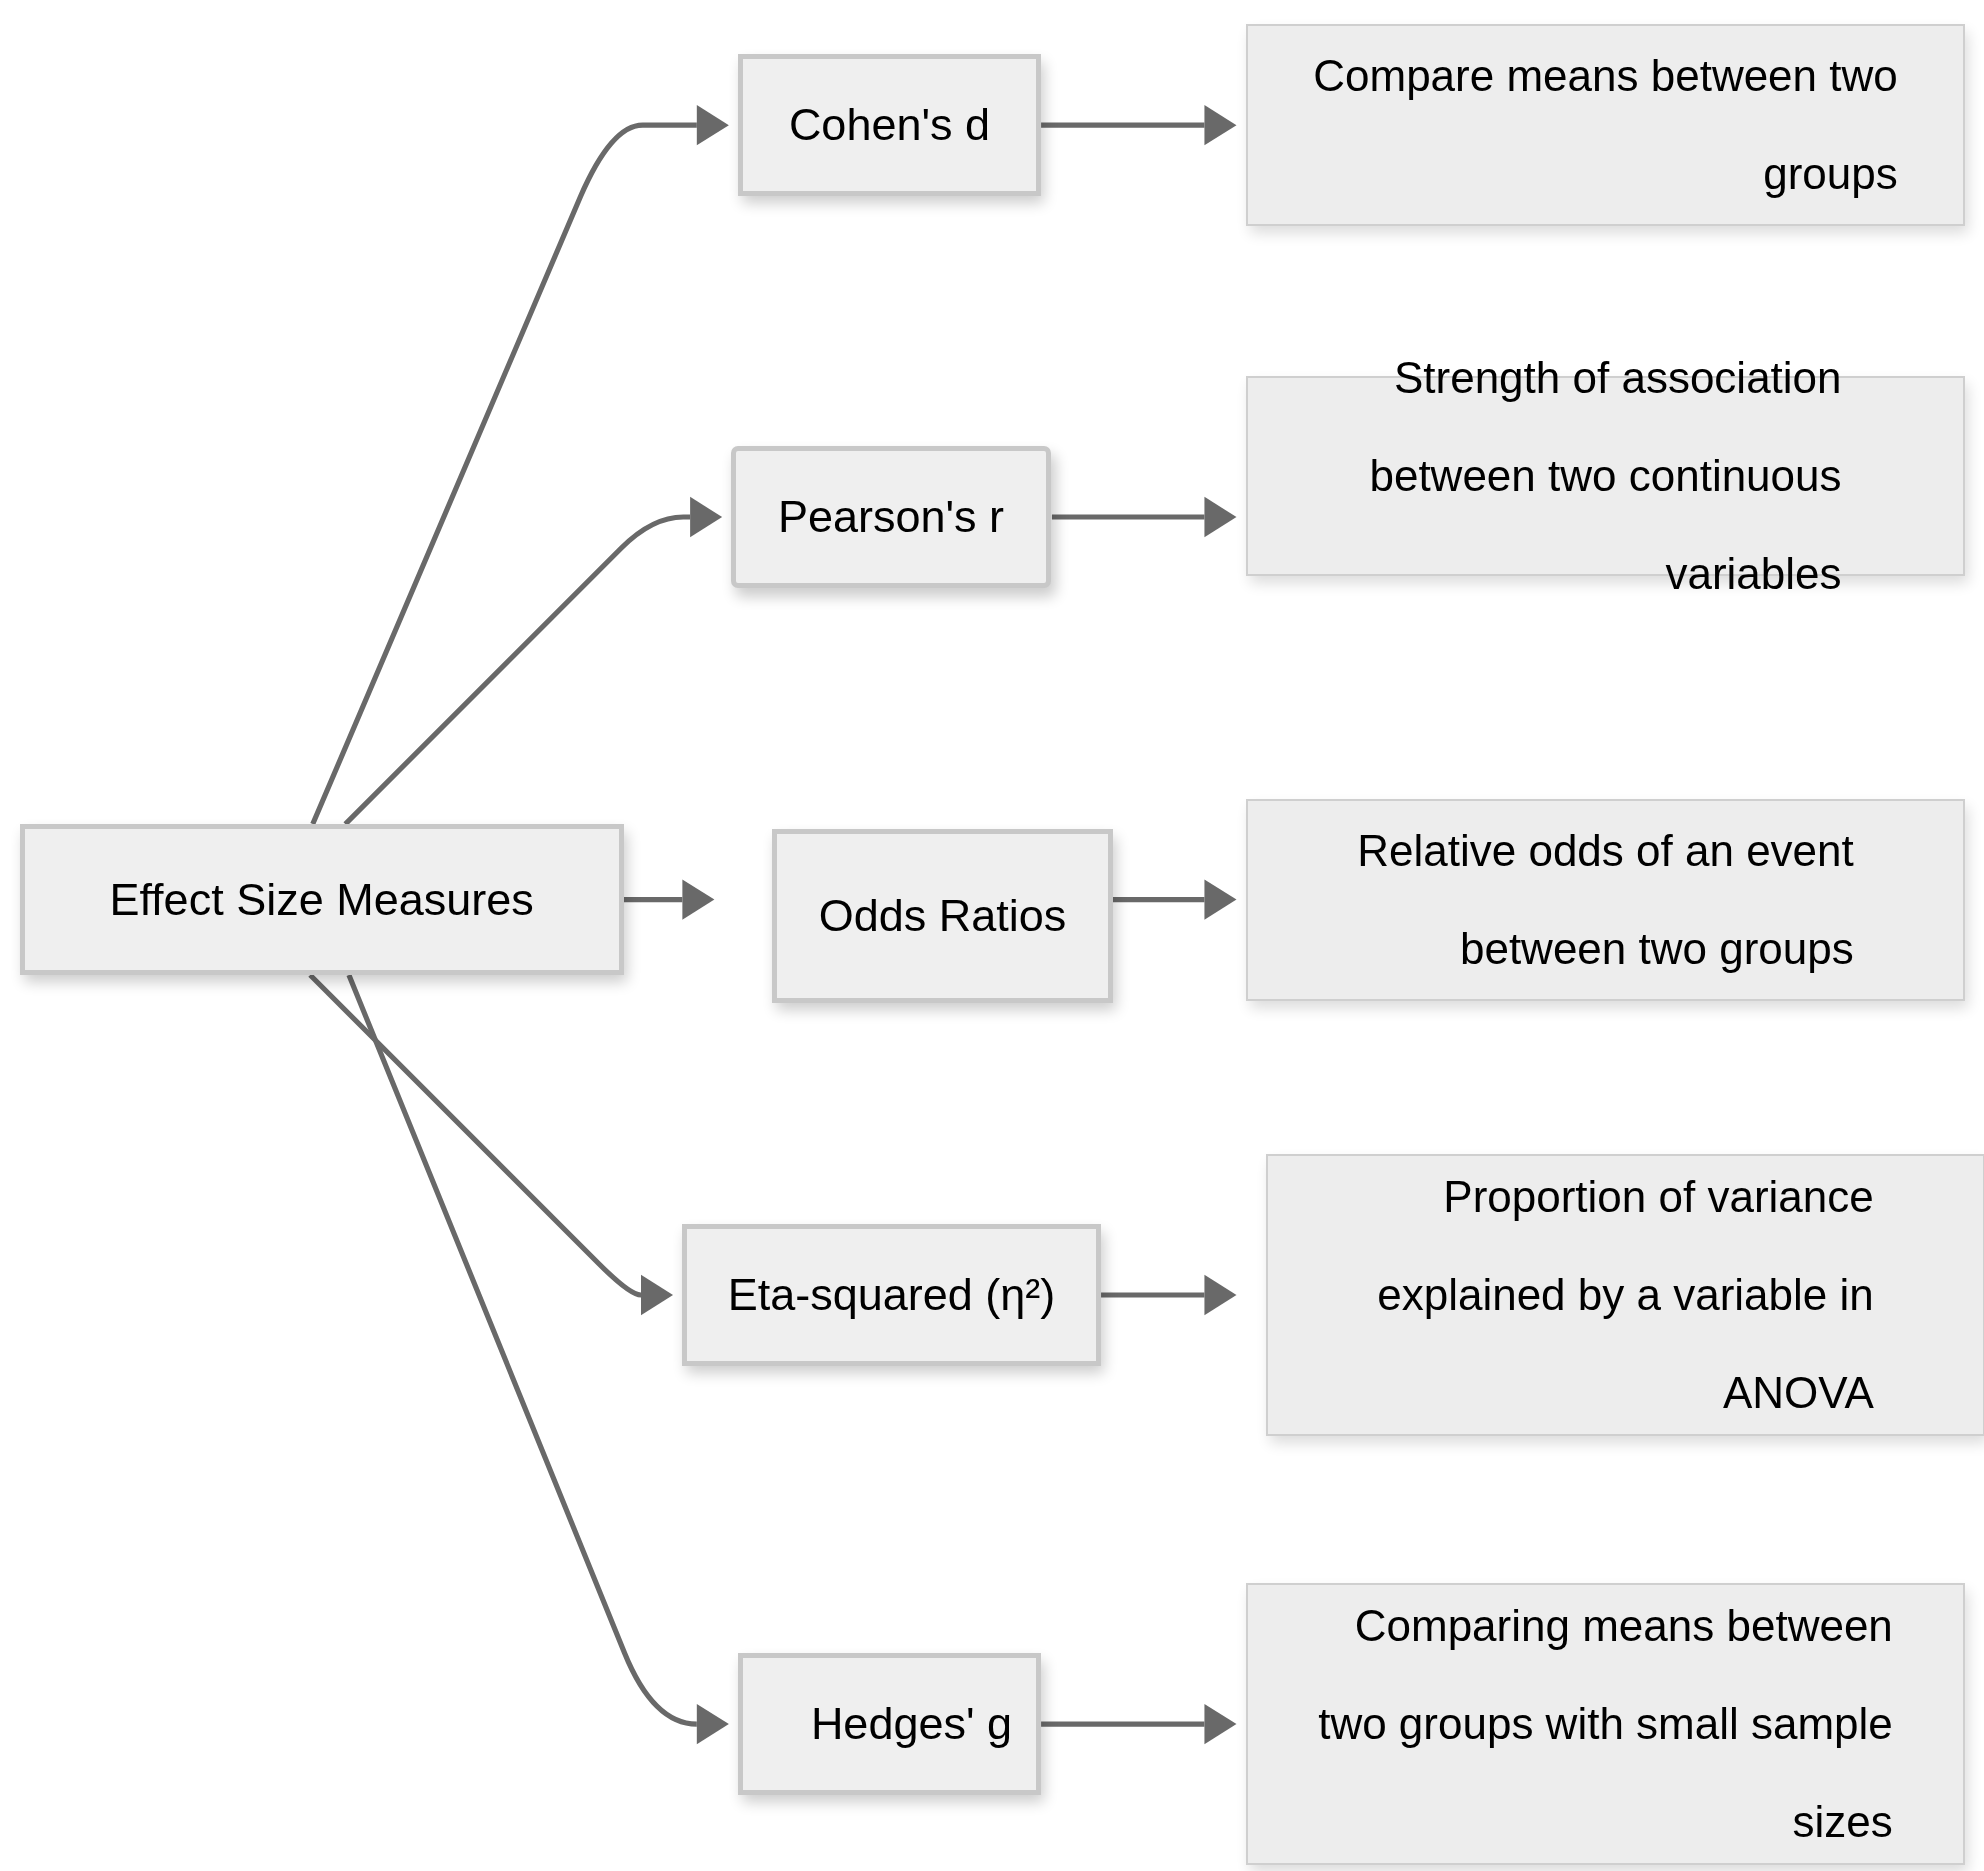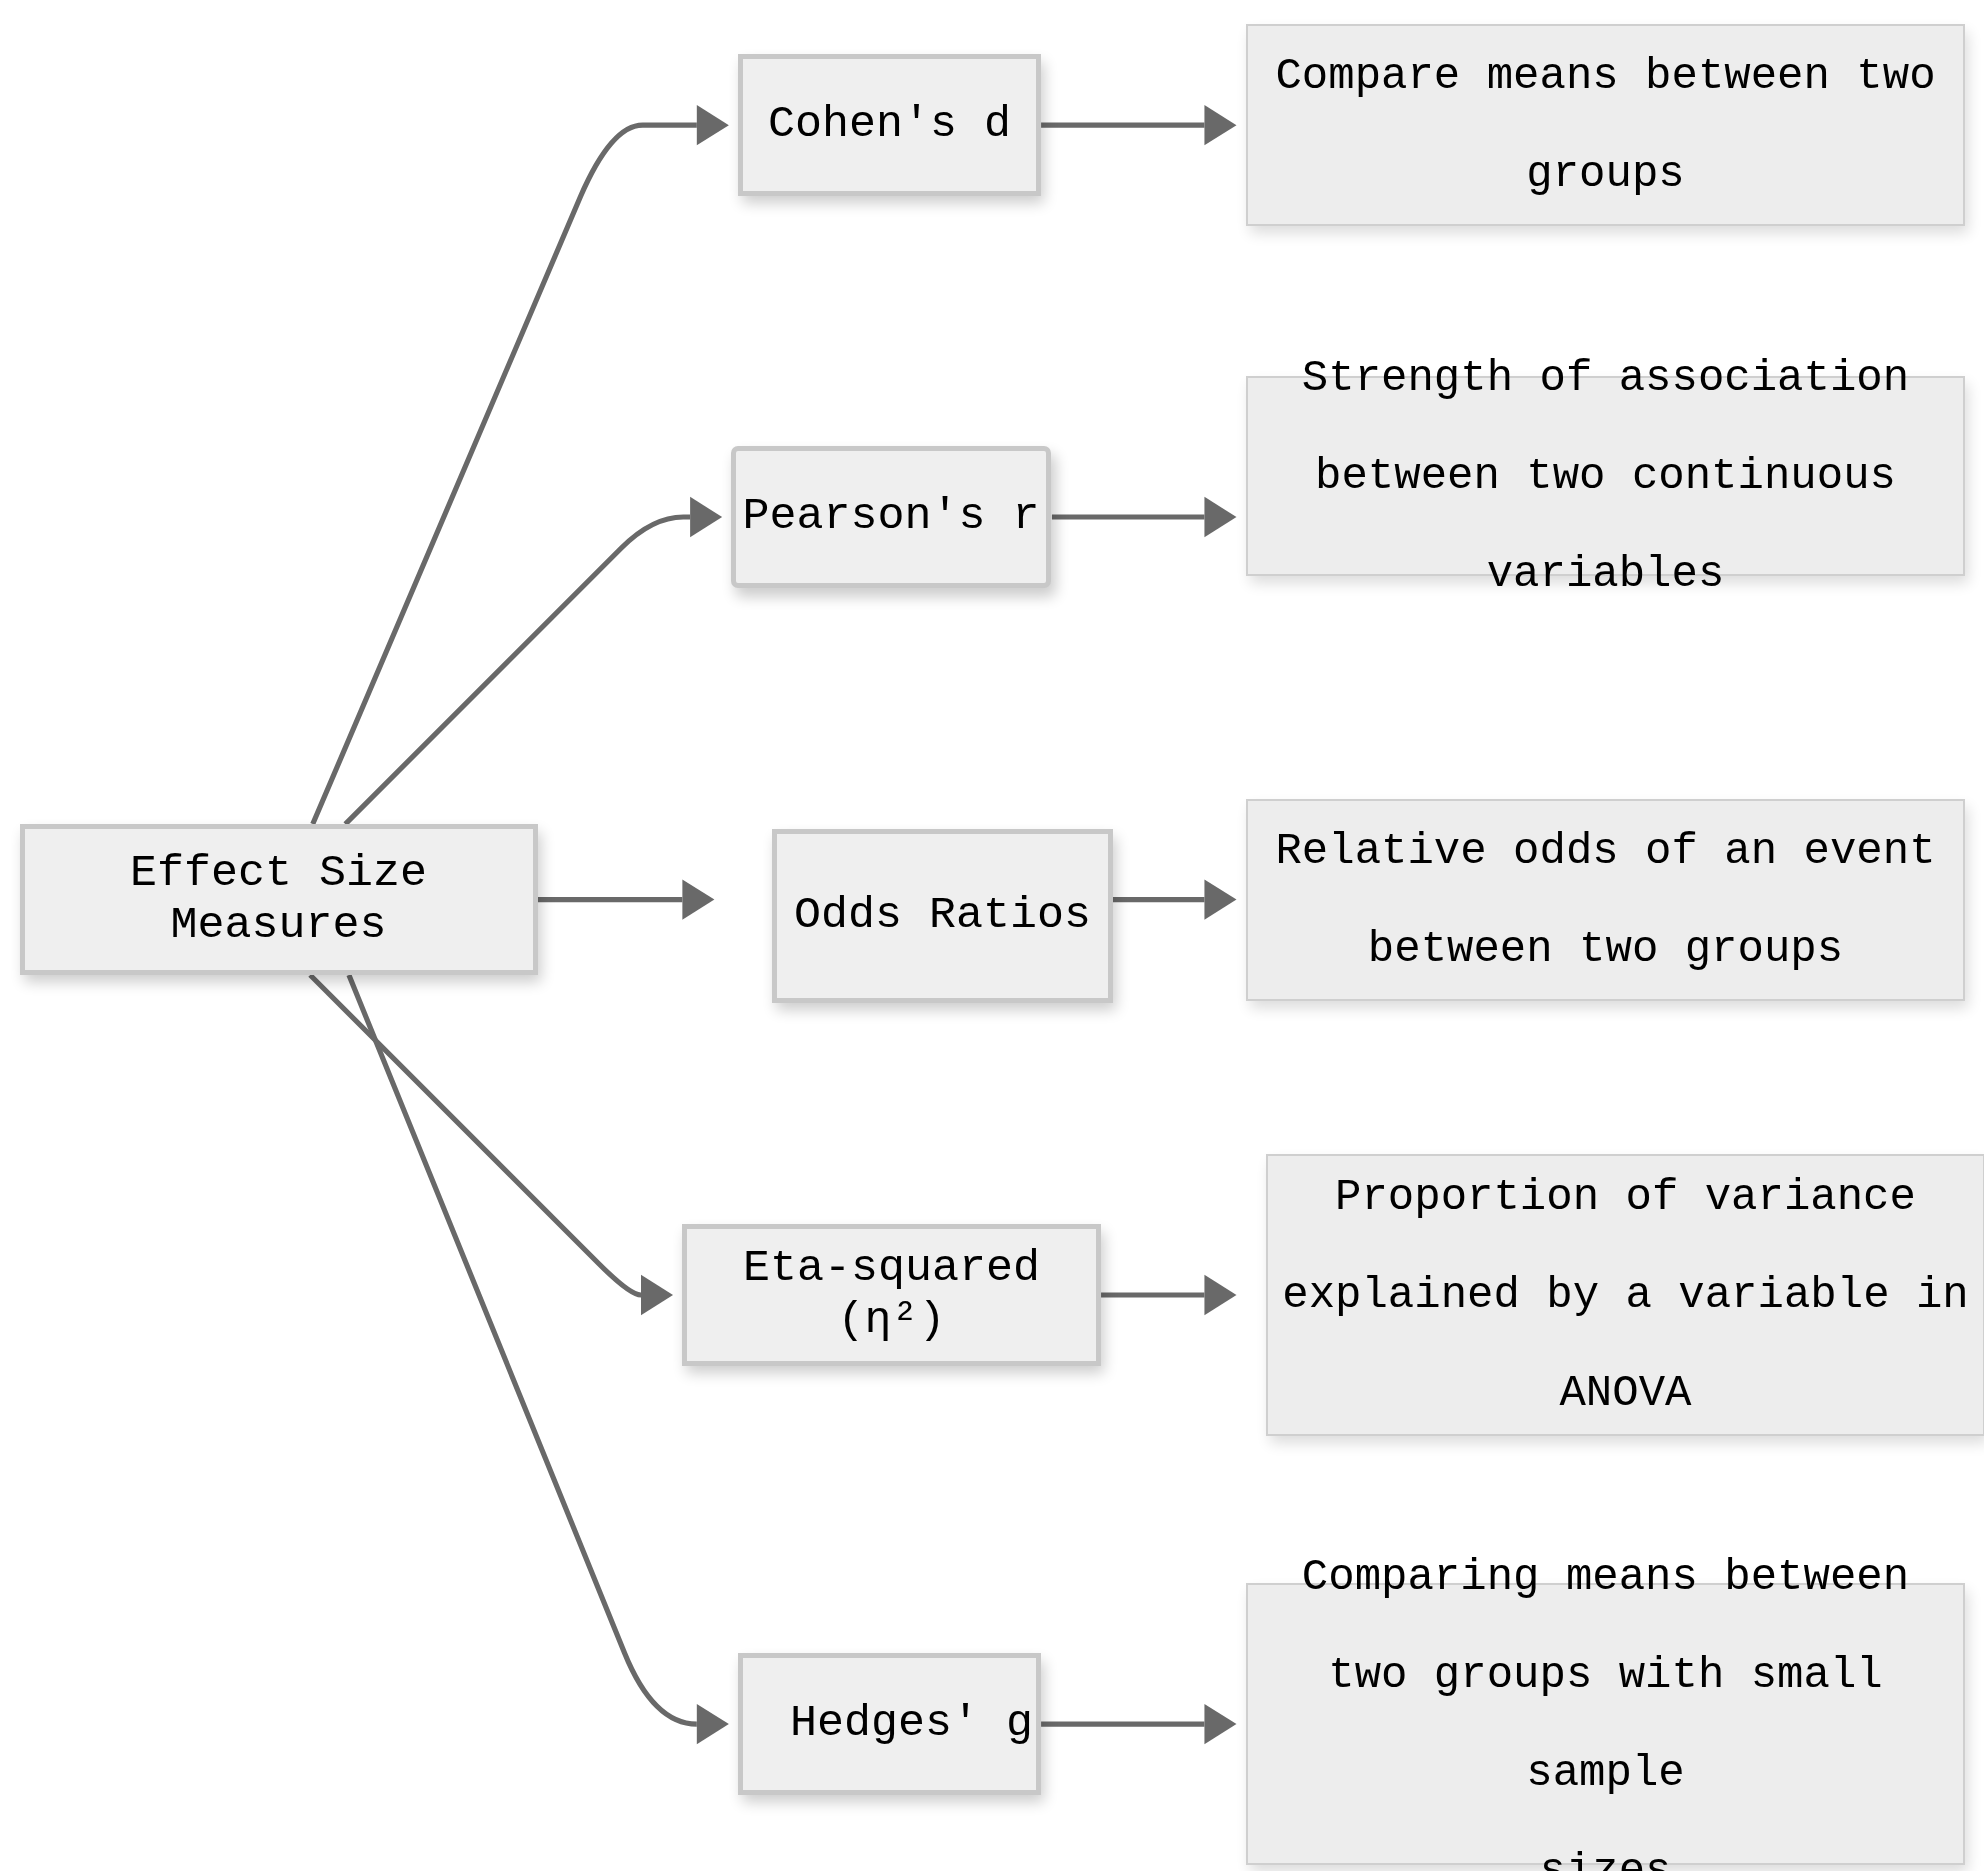--- a/index.html
+++ b/index.html
@@ -23,41 +23,40 @@
   }
   .arrowhead {
     fill: #696969;
     stroke: none;
   }
   .box {
     position: absolute;
     display: flex;
     align-items: center;
     justify-content: center;
-    text-align: center;
+    text-align: right;
     box-sizing: border-box;
     background: #efefef;
-    font-family: Liberation Mono, monospace;
   }
   .node {
     border: 5.2px solid #c8c8c8;
     font-size: 45px;
     line-height: 1.15;
     box-shadow: 4.1px 8.3px 13.4px rgba(0,0,0,0.20);
   }
   .desc {
     border: 2.6px solid #cfcfcf;
     background: #ededed;
     font-size: 44px;
     line-height: 98px;
     white-space: pre-line;
     box-shadow: 4.1px 8.3px 13.4px rgba(0,0,0,0.14);
   }
   
-  #root-node  { left: 19.6px;   top: 824px; width: 518px; height: 151px; }
+  #root-node  { left: 19.6px;   top: 824px; width: 604px; height: 151px; }
   #node-0     { left: 738px; top: 54px;  width: 303px;  height: 142px; }
   #node-1     { left: 731px; top: 446px;  width: 320px;  height: 142px; border-radius: 7px; }
   #node-2     { left: 724px; top: 829px; width: 341px;  height: 174px; margin-left: 48px; }
   #node-3     { left: 682px; top: 1224px; width: 419px;  height: 142px; }
   #node-4     { left: 738px; top: 1653px; width: 303px;  height: 142px; padding-left: 44px; }
   #desc-0     { left: 1246px; top: 24px;   width: 719px; height: 202px; }
   #desc-1     { left: 1246px; top: 376px;  width: 719px; height: 200px; }
   #desc-2     { left: 1246px; top: 799px; width: 719px; height: 202px; }
   #desc-3     { left: 1246px; top: 1154px; width: 719px; height: 282px; margin-left: 20px; }
   #desc-4     { left: 1246px; top: 1583px; width: 719px; height: 282px; }

